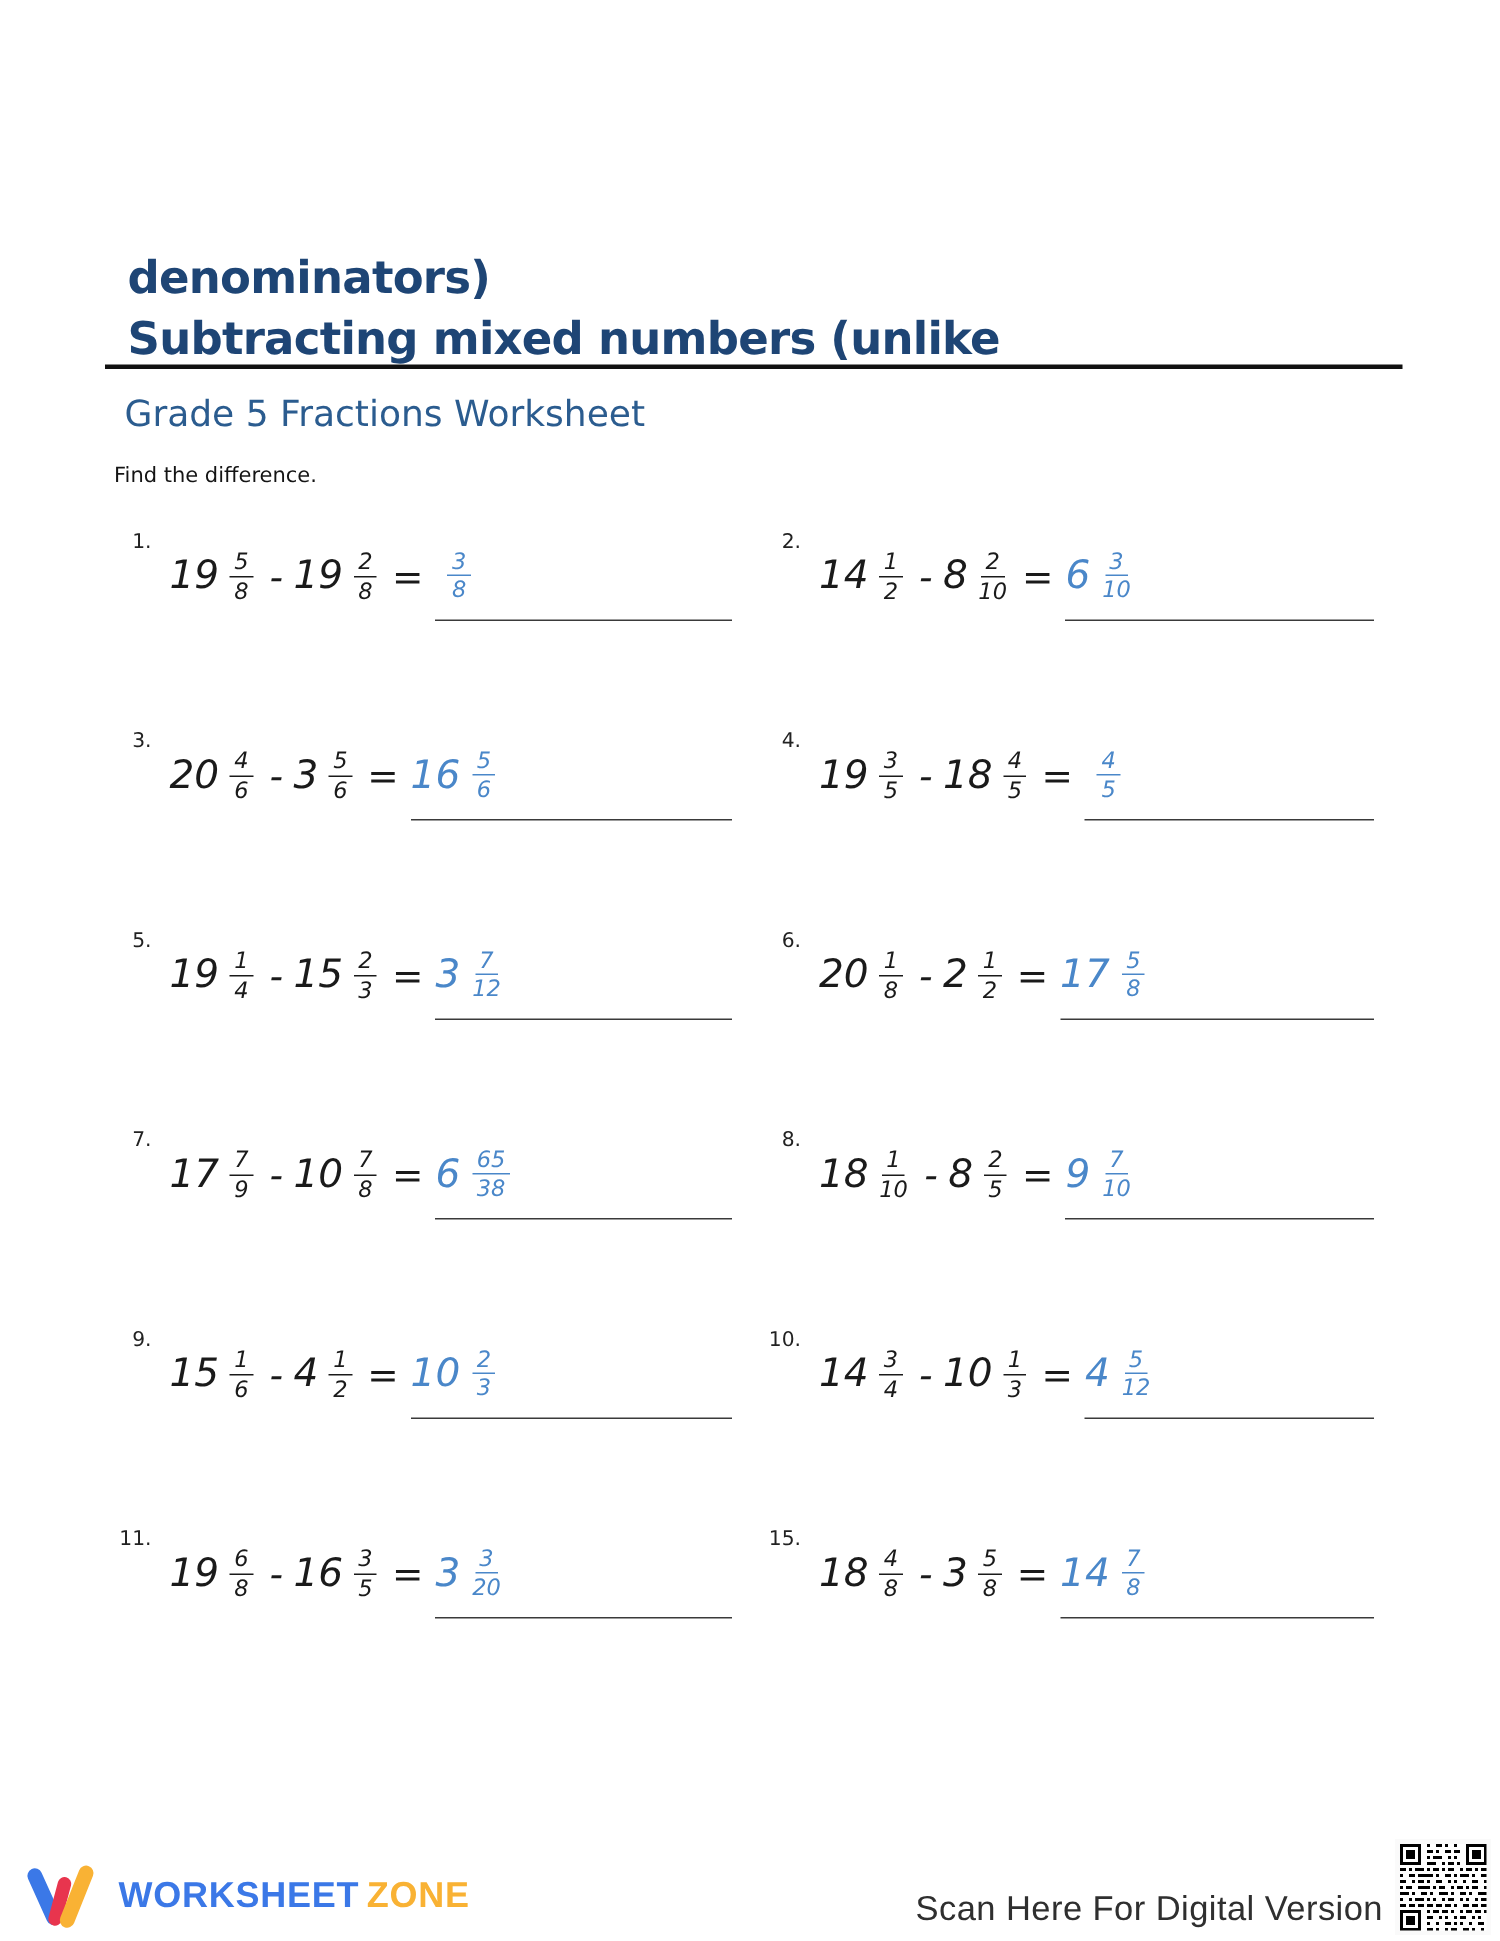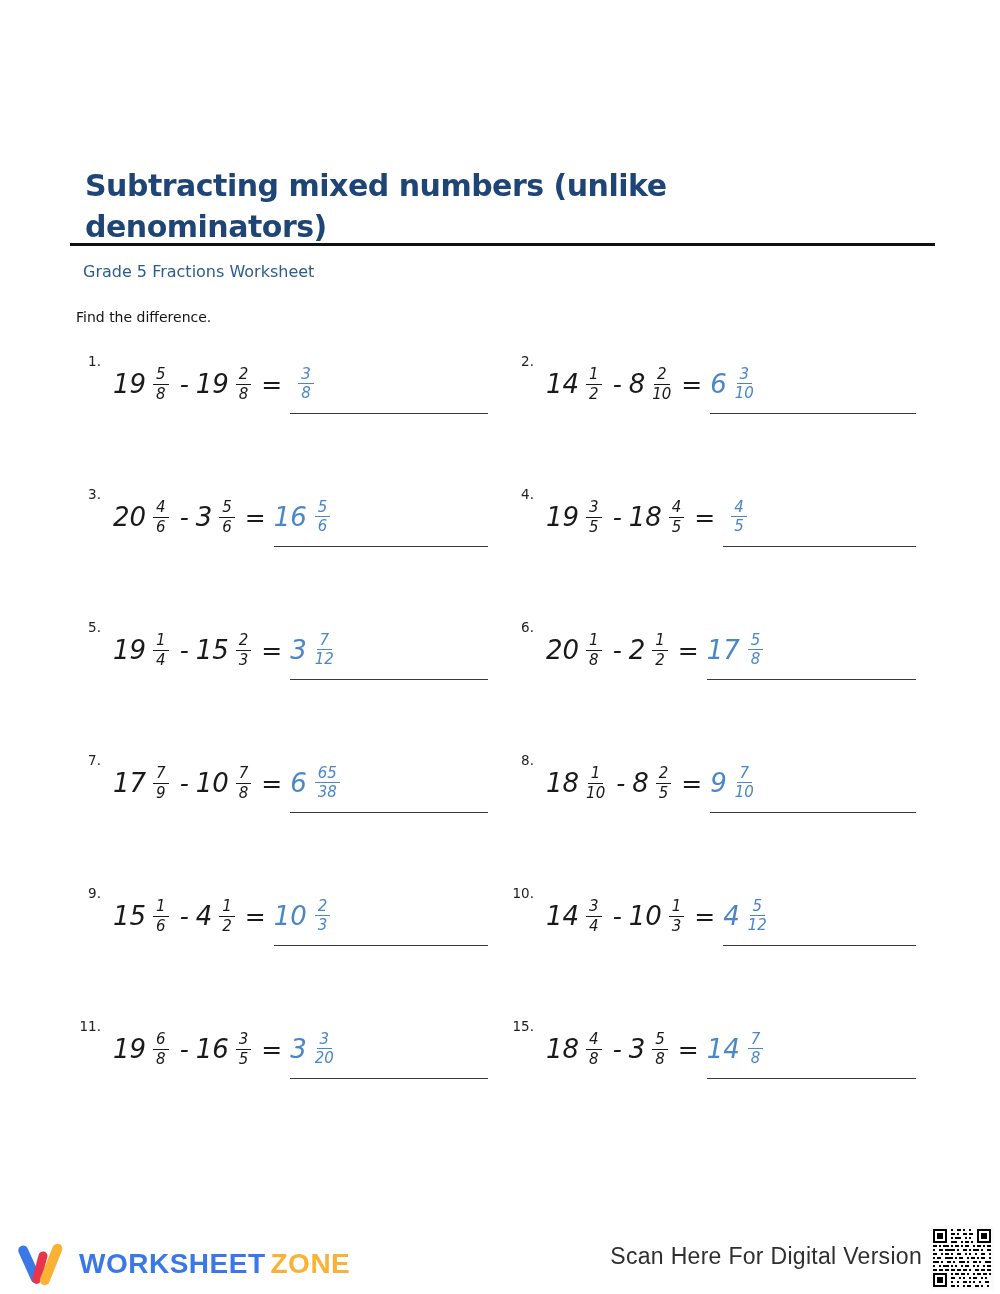--- a/index.html
+++ b/index.html
@@ -15,21 +15,21 @@
     position:absolute; left:85px; top:166px; width:720px;
     font-size:30px; font-weight:bold; color:#1e4575;
     line-height:1.35; letter-spacing:-0.5px;
   }
   .rule {
     position:absolute; left:70px; top:243px; width:865px; height:3px;
     background:#111111;
   }
   .subtitle {
     position:absolute; left:83px; top:262px;
-    font-size:16px; color:#2b5c8f;
+    font-size:24px; color:#2b5c8f;
   }
   .instruction {
     position:absolute; left:76px; top:309px;
     font-size:14px; color:#141414;
   }
 
   
   .problems {
     position:absolute; left:75px; top:350px;
     display:grid; grid-template-columns:433px 428px;
@@ -58,45 +58,45 @@
     display:inline-flex; align-items:center; gap:8px;
     border-bottom:1.6px solid #3a3a3a; color:#4a87c9;
   }
   .answer .frac { margin-left:0; }
 
   
   .footer-logo {
     position:absolute; left:16px; top:1240px;
     display:flex; align-items:center; gap:9px;
   }
-  .logo-words { font-family:"Liberation Sans", sans-serif; font-weight:bold; font-size:28px; letter-spacing:0.5px; }
+  .logo-words { font-family:"Liberation Sans", sans-serif; font-weight:bold; font-size:24px; letter-spacing:0.5px; }
   .logo-word1 { color:#3b78e7; }
   .logo-word2 { color:#f9b234; margin-left:5px; }
   .footer-scan {
     position:absolute; right:6px; bottom:4px;
-    display:flex; align-items:center; gap:8px;
+    display:flex; align-items:flex-end; gap:8px;
   }
   .scan-text {
     font-family:"Liberation Sans", sans-serif;
     font-size:23px; color:#2f2f2f; letter-spacing:0.3px;
     margin-bottom:4px;
   }
   .qr-box {
     width:64px; height:64px; background:#fafafa; padding:3px; flex:0 0 auto;
   }
   .qr-box svg { width:100%; height:100%; display:block; }
 </style>
 </head>
 <body>
 
 <div class="page">
 
   <div class="title">
+    <div>denominators)</div>
     <div>Subtracting mixed numbers (unlike</div>
-    <div>denominators)</div>
   </div>
   <div class="rule"></div>
   <div class="subtitle">Grade 5 Fractions Worksheet</div>
   <div class="instruction">Find the difference.</div>
 
   <div class="problems">
     <div class="problem">
       <span class="pnum">1.</span>
       <div class="expr">
         <span class="whole">19</span>

